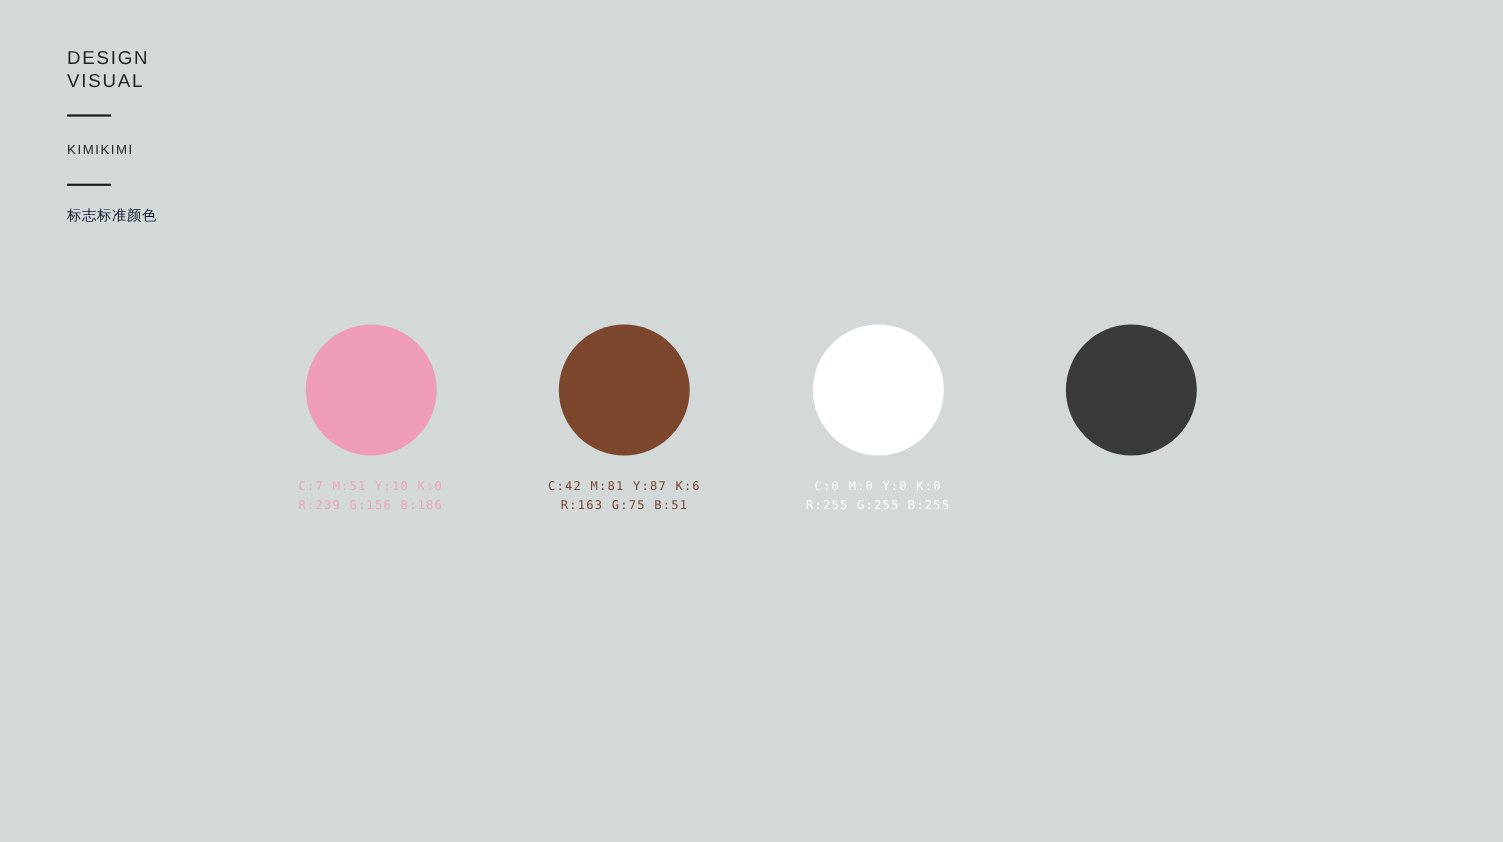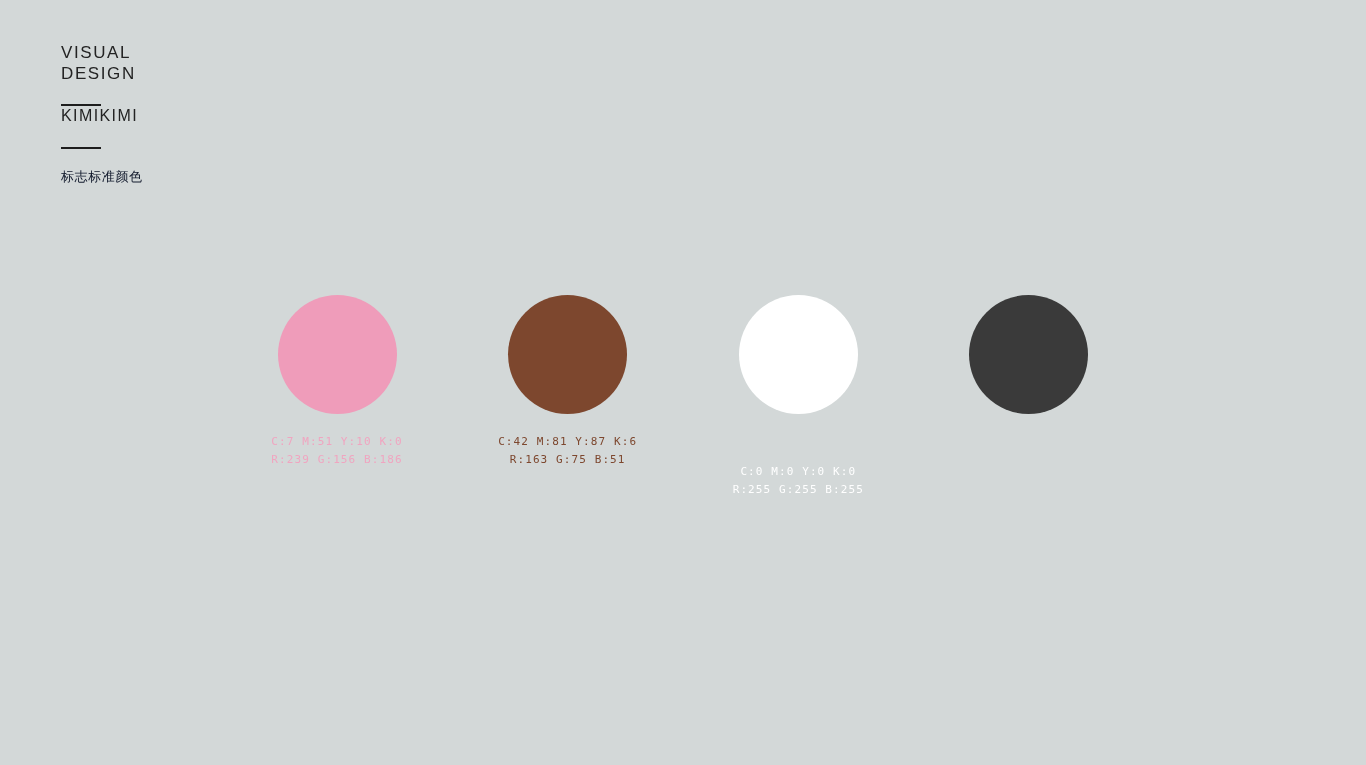--- a/index.html
+++ b/index.html
@@ -33,24 +33,25 @@
   }
   .rule {
     width: 40px;
     height: 2px;
     background: #1d1d1d;
     margin: 0;
   }
   .rule-one { margin-top: 20px; }
   .brand {
     font-family: "Liberation Sans", sans-serif;
-    font-size: 16px;
+    font-size: 12px;
     font-weight: 300;
     letter-spacing: 1.4px;
     color: #232323;
+    margin-top: 20px;
     line-height: 20px;
     white-space: pre;
   }
   .rule-two { margin-top: 21px; }
   .subtitle {
     font-family: "DejaVu Sans", sans-serif;
     font-size: 13px;
     font-weight: 400;
     letter-spacing: 0.6px;
     color: #0f172a;
@@ -96,22 +97,22 @@
     font-size: 11px;
     letter-spacing: 1.1px;
     line-height: 18px;
     white-space: nowrap;
   }
 </style>
 </head>
 <body style="background: rgb(211, 216, 216);">
 
 <div class="header">
+  <div class="title-line">DESIGN</div>
   <div class="title-line">VISUAL</div>
-  <div class="title-line">DESIGN</div>
   <div class="rule rule-one"></div>
   <div class="brand">KIMIKIMI</div>
   <div class="rule rule-two"></div>
   <div class="subtitle">标志标准颜色</div>
 </div>
 
 <div class="swatch-row" id="swatch-row">
     <div class="swatch">
       <div class="swatch-disc" style="background: rgb(239, 156, 186);"></div>
       <div class="swatch-labels">
@@ -122,20 +123,20 @@
     <div class="swatch">
       <div class="swatch-disc" style="background: rgb(125, 71, 46);"></div>
       <div class="swatch-labels">
         <div class="swatch-label" style="color: rgb(125, 71, 46);">C:42 M:81 Y:87 K:6</div>
         <div class="swatch-label" style="color: rgb(125, 71, 46);">R:163 G:75 B:51</div>
       </div>
     </div>
     <div class="swatch">
       <div class="swatch-disc" style="background: rgb(255, 255, 255);"></div>
       <div class="swatch-labels">
-        <div class="swatch-label" style="color: rgb(255, 255, 255); margin-top: 30px;">C:0 M:0 Y:0 K:0</div>
+        <div class="swatch-label" style="color: rgb(255, 255, 255);">C:0 M:0 Y:0 K:0</div>
         <div class="swatch-label" style="color: rgb(255, 255, 255);">R:255 G:255 B:255</div>
       </div>
     </div>
     <div class="swatch">
       <div class="swatch-disc" style="background: rgb(58, 58, 58);"></div>
     </div>
   </div>
 
 </body></html>

